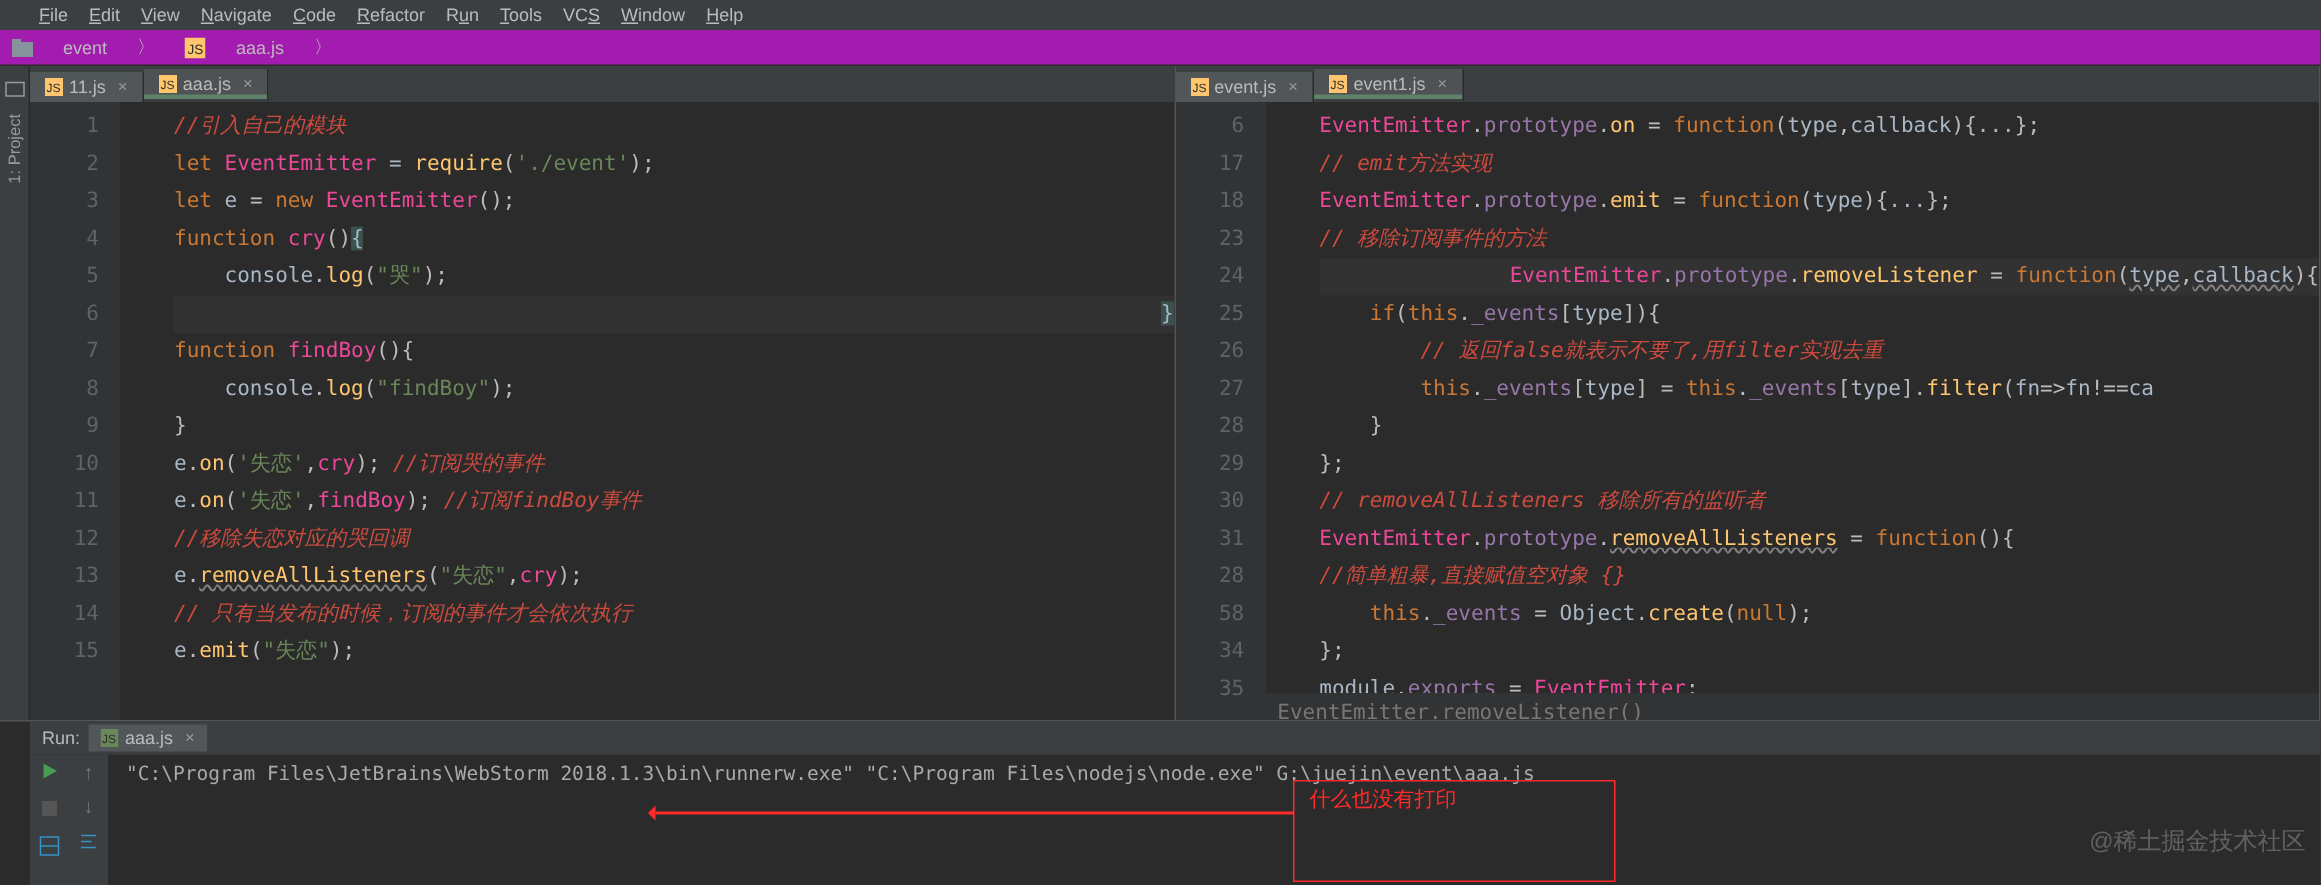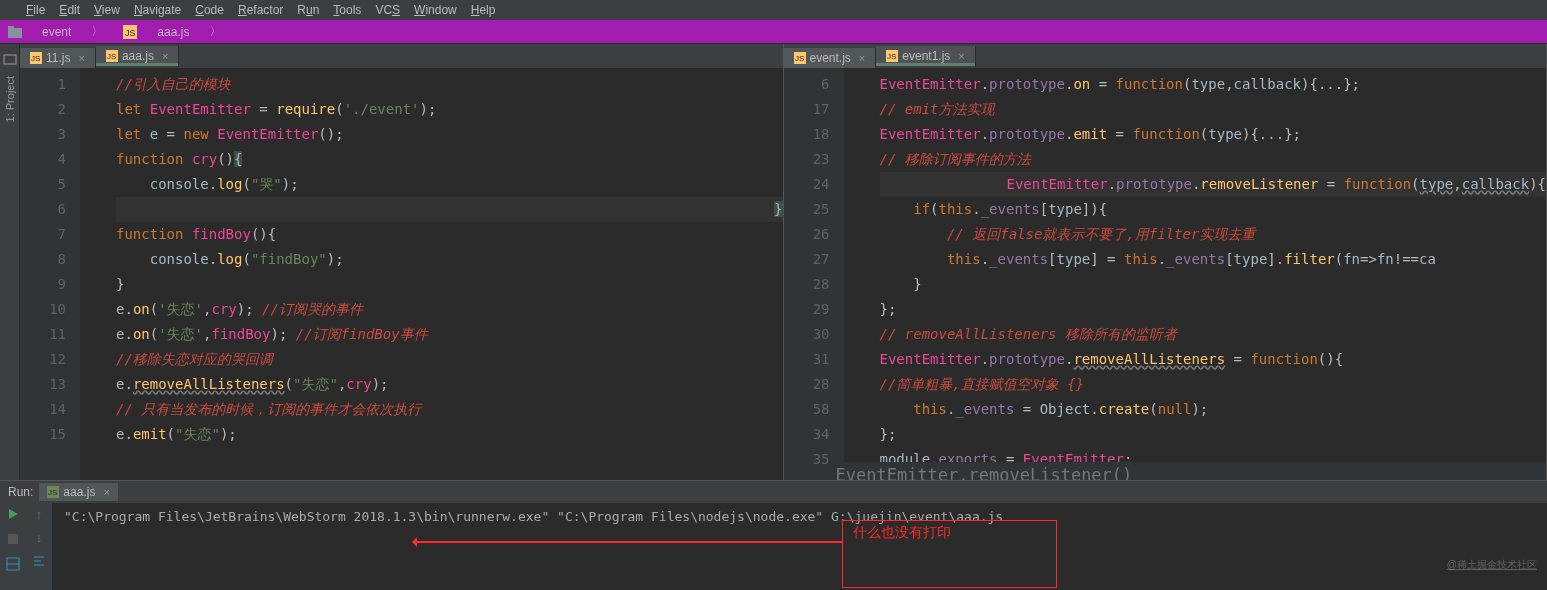--- a/index.html
+++ b/index.html
@@ -130,36 +130,37 @@
   .c-ident    { color: #a9b7c6; }
   .c-fn       { color: #ffc66d; }
   .c-prop     { color: #9876aa; }
   .c-brace    { color: #a9b7c6; }
   .c-brace-match { background: #3b514d; }
   .c-warn     { text-decoration: underline wavy #808080; }
 
   .breadcrumb-small {
     position: absolute;
     bottom: 0;
-    left: 44px;
+    left: 60px;
     right: 0;
     height: 18px;
-    font-size: 17px;
+    font-size: 14px;
     color: #777;
     background: #313335;
     padding: 1px 8px;
   }
 
   
   .run-panel {
     position: absolute;
     left: 0; right: 0; bottom: 0;
     height: 110px;
     background: #2b2b2b;
     border-top: 1px solid #555;
+    padding-left: 20px;
   }
   .run-header {
     display: flex;
     align-items: center;
     gap: 6px;
     padding: 3px 8px;
     background: #3c3f41;
     font-size: 12px;
     height: 22px;
   }
@@ -223,22 +224,21 @@
     position: absolute;
     left: -10px; top: -4px;
     border: 5px solid transparent;
     border-right-color: #ff2a2a;
   }
   .watermark {
     position: absolute;
     right: 10px;
     bottom: 18px;
     color: rgba(255,255,255,0.25);
-    font-size: 10px;
-    text-decoration: underline;
+    font-size: 16px;
   }
   .icon-sq { width:14px;height:14px;display:inline-block; }
 </style>
 </head>
 <body>
 
 <div class="menubar" id="menubar">
     <span><u>F</u>ile</span>
     <span><u>E</u>dit</span>
     <span><u>V</u>iew</span>

